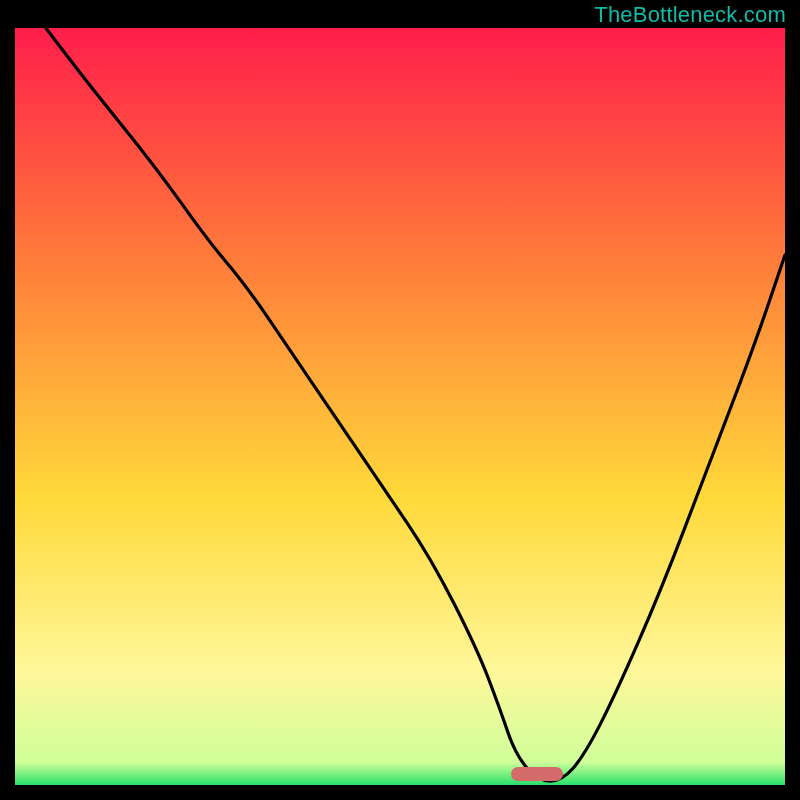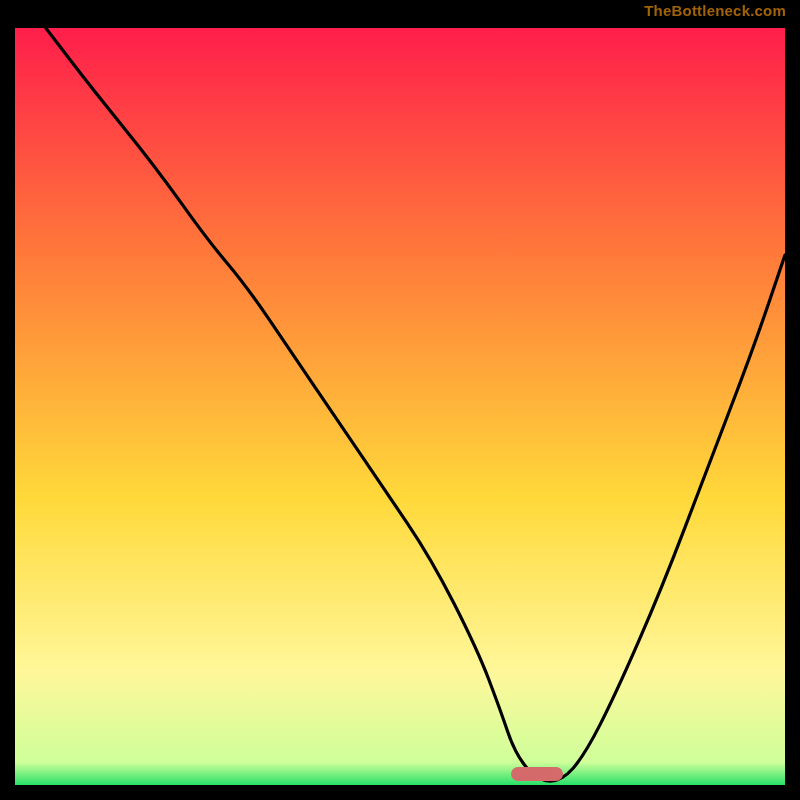--- a/index.html
+++ b/index.html
@@ -23,23 +23,23 @@
     left: 0;
     top: 0;
     width: 770px;
     height: 757px;
   }
   .watermark {
     position: absolute;
     top: 2px;
     right: 14px;
     font-family: Arial, Helvetica, sans-serif;
-    font-size: 15px;
-    font-weight: 700;
-    color: #a16207;
+    font-size: 22px;
+    font-weight: 400;
+    color: #14b8a6;
     letter-spacing: 0.2px;
   }
   .marker {
     position: absolute;
     height: 14px;
     border-radius: 7px;
   }
 </style>
 </head>
 <body>

